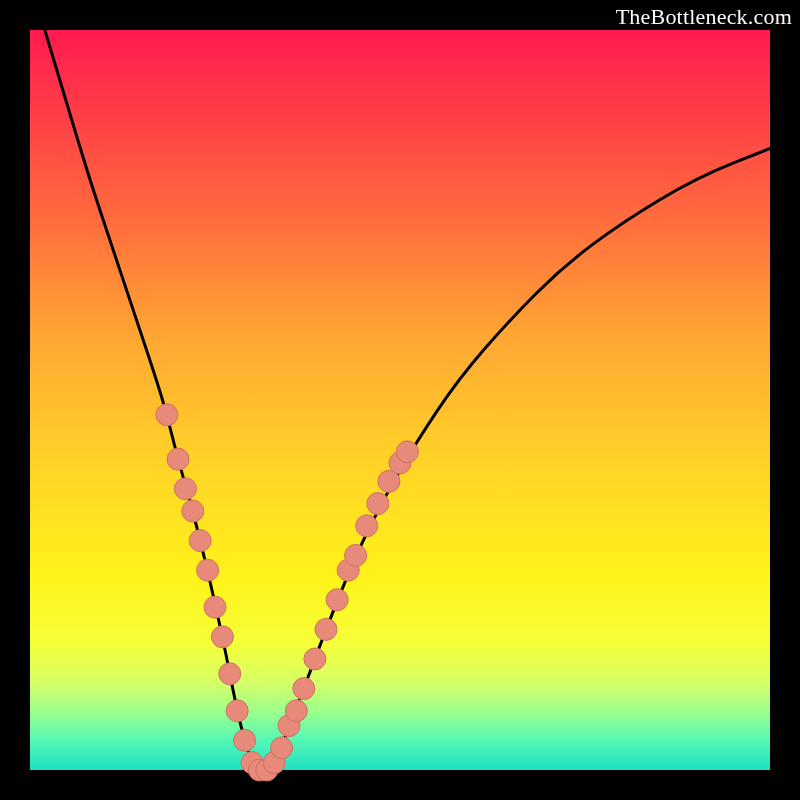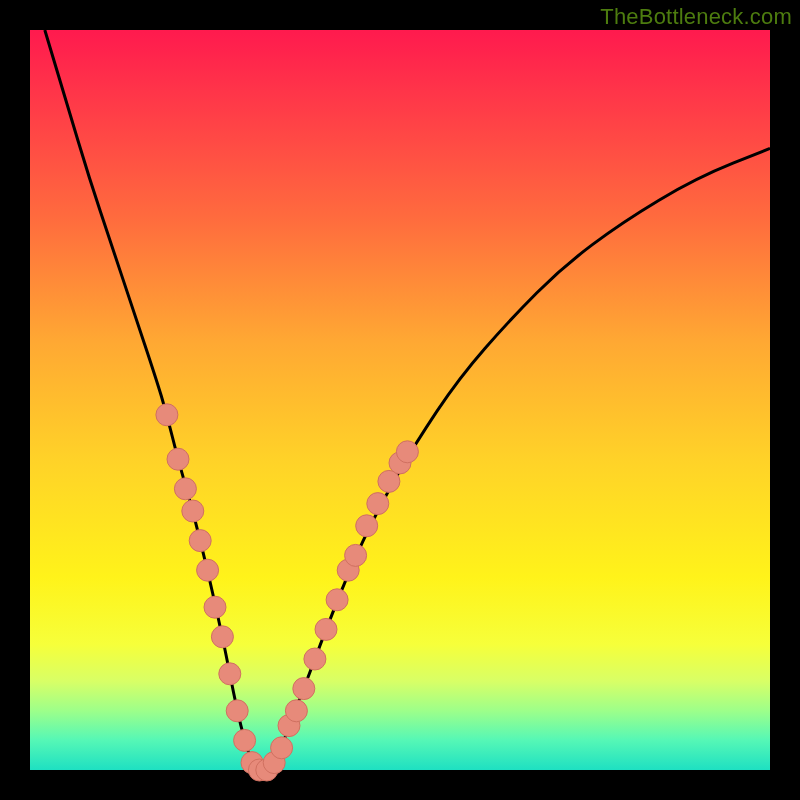--- a/index.html
+++ b/index.html
@@ -28,25 +28,26 @@
       #d8ff66 88%,
       #9dff8a 92%,
       #55f7b6 96%,
       #1ee0c2 100%
     );
   }
   .watermark {
     position: absolute;
     top: 4px;
     right: 8px;
-    color: #4d7c0f;
+    color: #ffffff;
     font-size: 22px;
     font-weight: 500;
     letter-spacing: 0.2px;
     user-select: none;
+    font-family: Liberation Serif, serif;
   }
   svg.plot {
     position: absolute;
     left: 0;
     top: 0;
   }
 </style>
 </head>
 <body>
 

